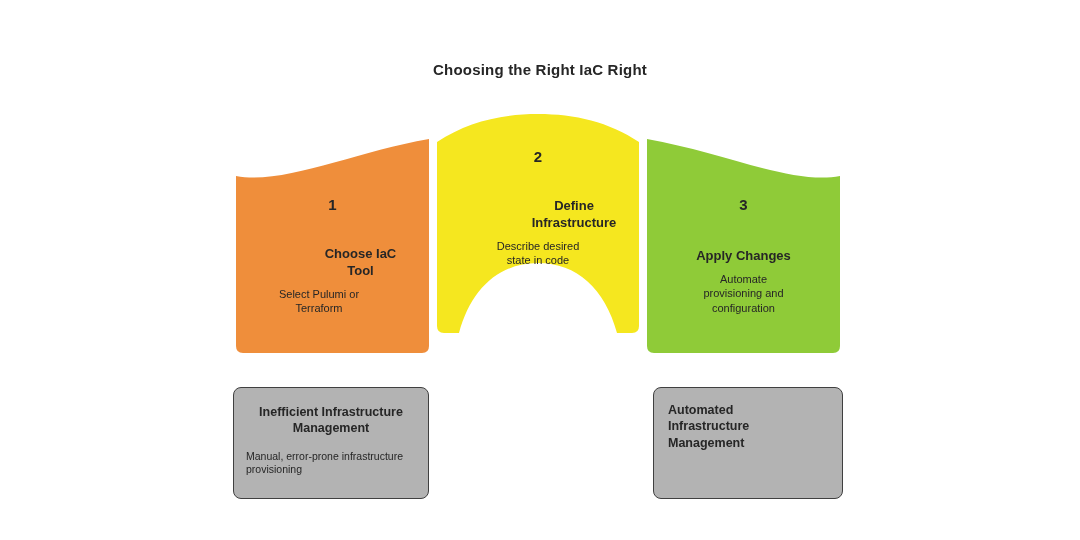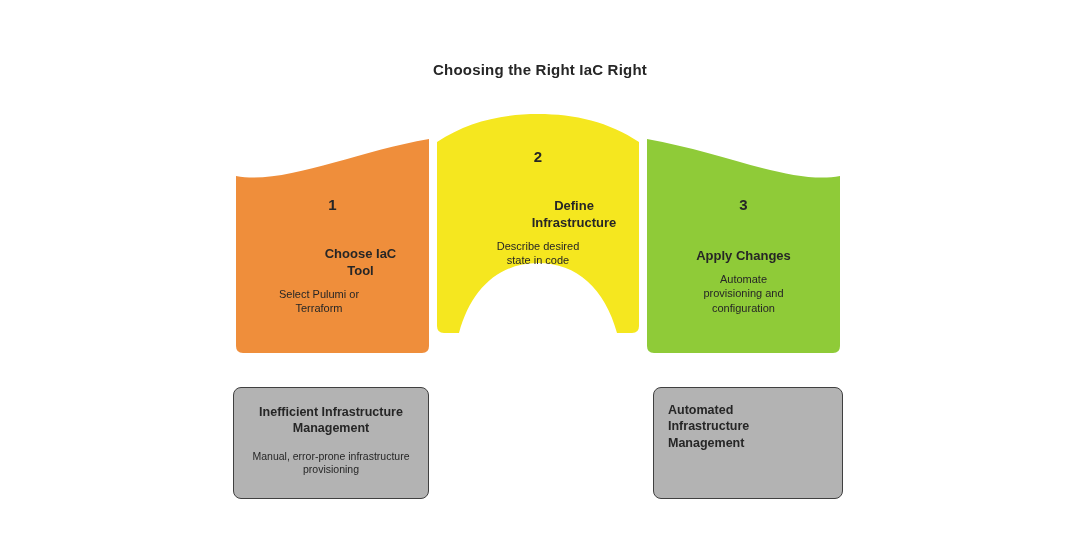--- a/index.html
+++ b/index.html
@@ -40,21 +40,21 @@
 
   .outcome {
     position:absolute; top:362px; height:112px; box-sizing:border-box;
     background:#B3B3B3; border:1px solid #404040; border-radius:8px;margin-top:25px;
   }
   .outcome-left  { left:233px; width:196px; padding:16px 12px 0 12px; }
   .outcome-right { left:653px; width:190px; padding:14px 14px 0 14px; text-align:left; }
   .outcome-title { font-size:12.5px; font-weight:bold; line-height:1.3; }
   .outcome-left .outcome-title { text-align:center; }
   .outcome-sub { font-size:10.5px; line-height:1.3; margin-top:13px; }
-  .outcome-left .outcome-sub { text-align:center; }
+  .outcome-left .outcome-sub { text-align:left; }
   .outcome-right .outcome-sub { margin-top:10px; text-align:left; }
 </style>
 </head>
 <body>
 
 <div class="canvas">
 
   <h1 class="title">Choosing the Right IaC Right</h1>
 
   <svg class="shape shape-1" width="193" height="223" viewBox="0 0 193 223" aria-hidden="true">

